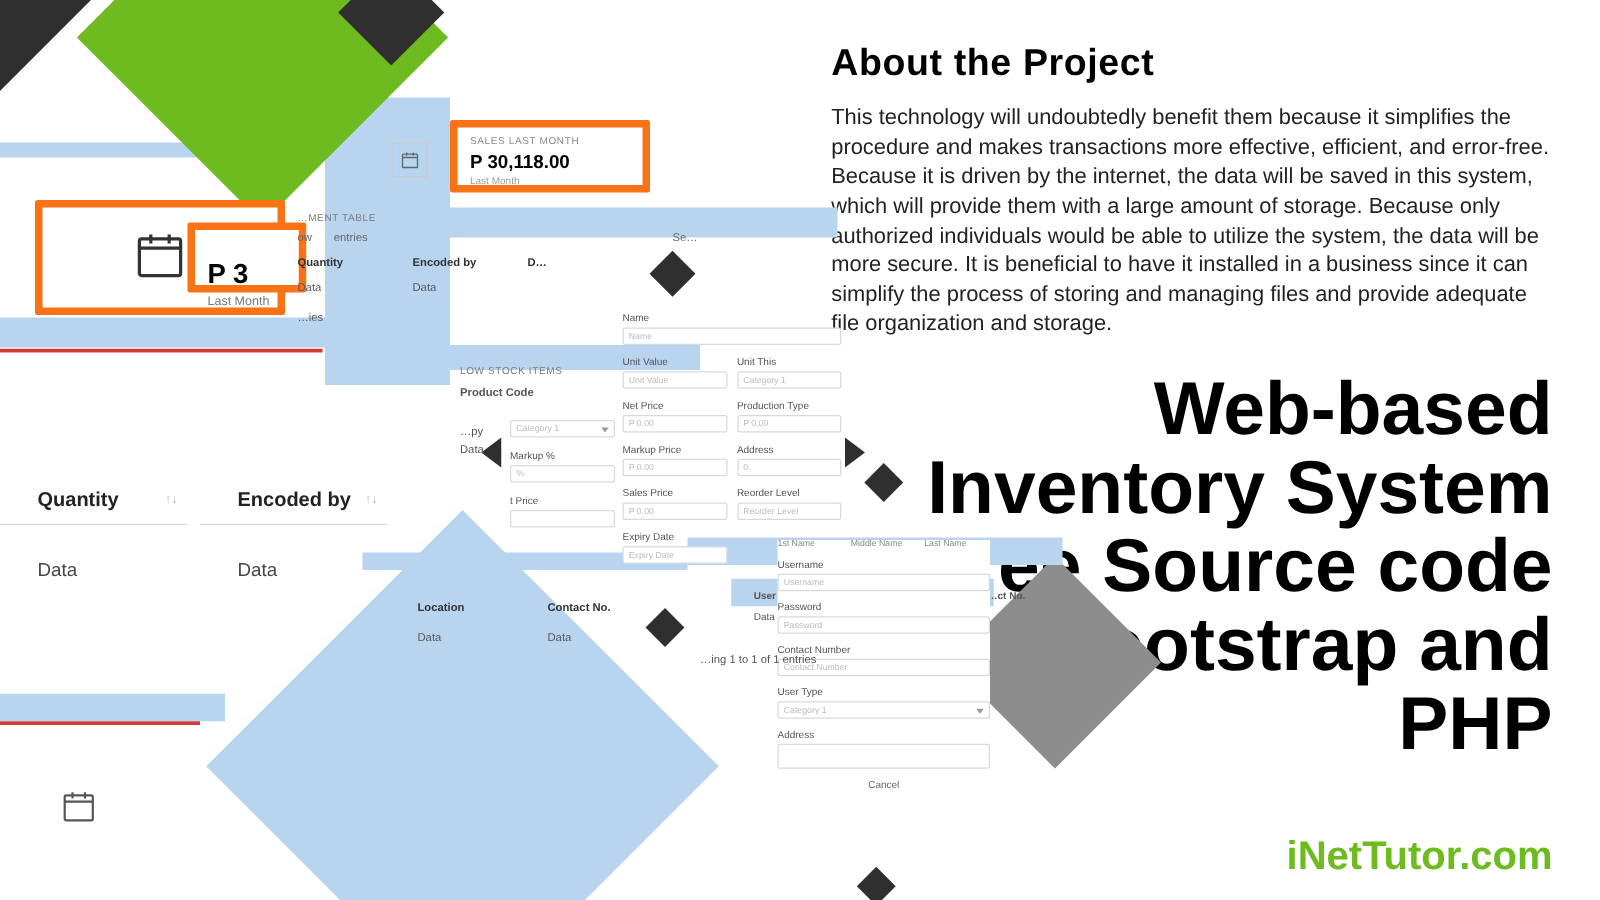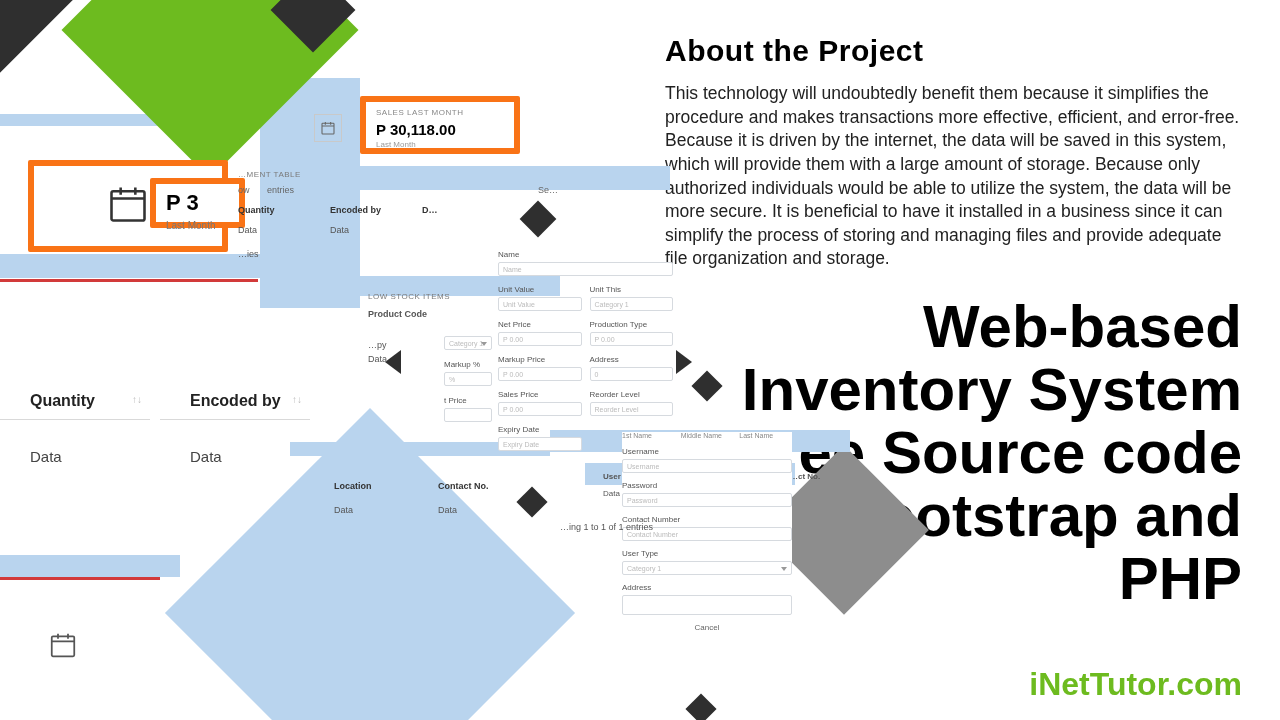--- a/index.html
+++ b/index.html
@@ -47,21 +47,21 @@
   .strip6 { left:550px; top:430px; width:300px; height:22px; transform: skewY(0deg); }
   .strip7 { left:290px; top:442px; width:260px; height:14px; }
   .strip8 { left:585px; top:463px; width:210px; height:22px; }
 
   
   .card { position:absolute; background:#fff; border:6px solid #f97316; border-radius:2px; }
 
   .card-cal1 { left:28px; top:160px; width:200px; height:92px; display:flex; align-items:center; justify-content:center; }
   .card-cal1 svg { width:44px; height:44px; stroke:#333; }
 
-  .card-p3 { left:150px; top:178px; width:95px; height:50px; padding:6px 10px; }
+  .card-p3 { left:150px; top:178px; width:95px; height:50px; padding:22px 10px; }
   .card-p3 .big { font-size:22px; font-weight:700; }
   .card-p3 .sm  { font-size:10px; color:#777; margin-top:4px; }
 
   .card-sales { left:360px; top:96px; width:160px; height:58px; padding:6px 10px; }
   .card-sales .lbl { font-size:8px; letter-spacing:.5px; color:#888; }
   .card-sales .val { font-size:15px; font-weight:700; margin-top:4px; }
   .card-sales .sm  { font-size:8px; color:#999; margin-top:2px; }
 
   .sq-icon { position:absolute; left:314px; top:114px; width:28px; height:28px; border:1px solid #c9c9c9; display:flex;align-items:center;justify-content:center;}
   .sq-icon svg { width:16px; height:16px; stroke:#666; }
@@ -96,21 +96,21 @@
   .snippet2 .d { font-size:15px; color:#444; width:200px; padding-left:30px; }
 
   
   .form { position:absolute; left:498px; top:250px; width:175px; font-size:8px; color:#666; }
   .form .fld { margin-bottom:9px; }
   .form .fld label { display:block; font-size:8px; color:#555; margin-bottom:3px; }
   .form .fld .inp { height:14px; border:1px solid #d6dadf; border-radius:2px; background:#fff; padding:0 4px; font-size:7px; color:#bbb; line-height:14px;}
   .twocol { display:grid; grid-template-columns:1fr 1fr; gap:8px; }
 
   .form-left { position:absolute; left:408px; top:336px; width:84px; font-size:8px; }
-  .form-left .fld { margin-bottom:10px;margin-left:36px; }
+  .form-left .fld { margin-bottom:10px; }
   .form-left label { display:block; font-size:8px; color:#555; margin-bottom:3px; }
   .form-left .inp { height:14px; border:1px solid #d6dadf; border-radius:2px; background:#fff; font-size:7px; color:#bbb; padding:0 4px; line-height:14px; position:relative;}
   .caret::after { content:""; position:absolute; right:4px; top:5px; border-left:3px solid transparent;border-right:3px solid transparent;border-top:4px solid #999;}
 
   
   .uform { position:absolute; left:622px; top:432px; width:170px; font-size:8px; color:#555; background:#fff; }
   .uform .names { display:grid; grid-template-columns:1fr 1fr 1fr; gap:6px; margin-bottom:8px;}
   .uform .nlbl { font-size:7px; color:#888; text-align:left; }
   .uform .fld { margin-bottom:8px; }
   .uform label { display:block; font-size:8px; margin-bottom:3px; }

